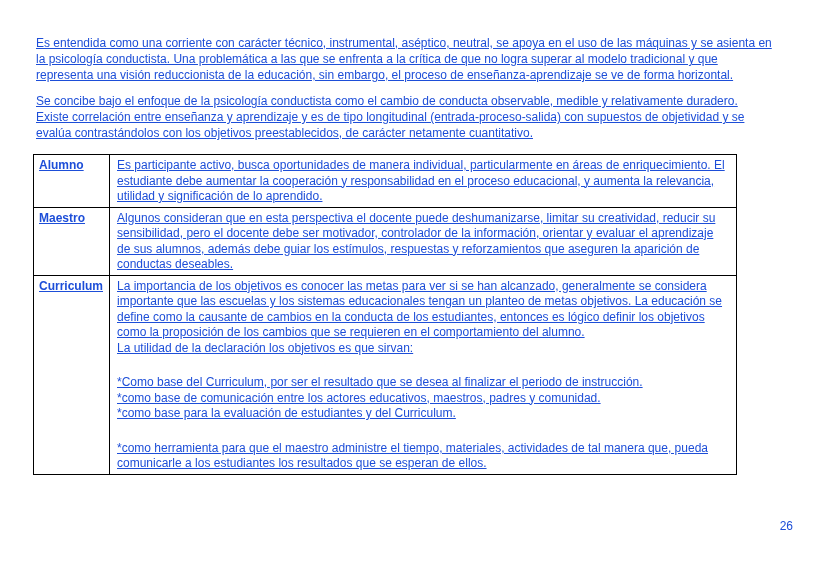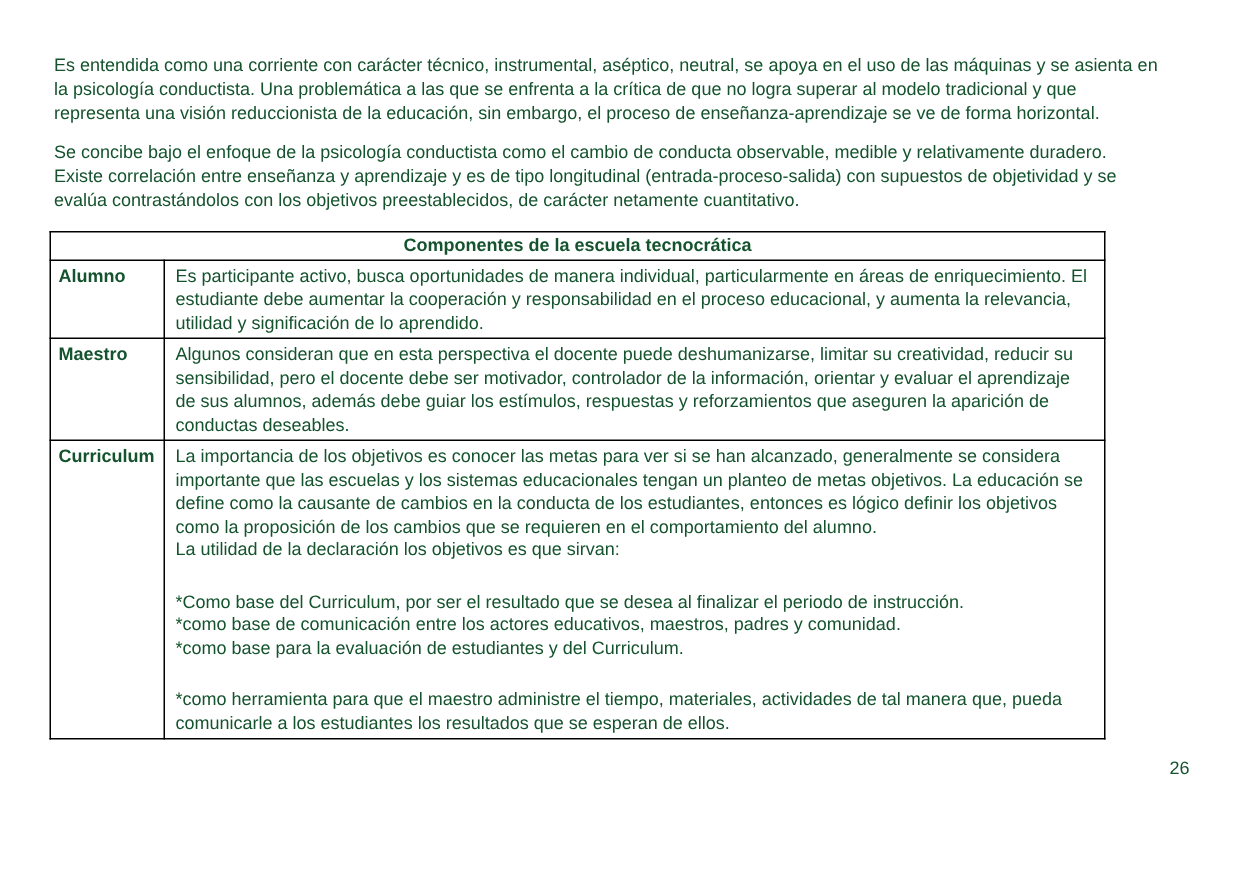--- a/index.html
+++ b/index.html
@@ -2,24 +2,25 @@
 <html><head>
 <meta charset="utf-8">
 <style>
   * { margin: 0; padding: 0; box-sizing: border-box; }
   html, body { background: #ffffff; }
   .page {
     width: 828px;
     height: 586px;
     position: relative;
     background: #ffffff;
-    color: #14532d;
+    color: #1d4ed8;
     font-family: "Liberation Sans", sans-serif;
     overflow: hidden;
     padding-top: 35px;
+    text-decoration: underline;
   }
   .intro {
     margin: 0 56px 10px 36px;
     font-size: 12px;
     line-height: 16px;
     text-align: left;
   }
   table.components {
     margin: 13px 0 0 33px;
     width: 704px;
@@ -47,43 +48,40 @@
     padding: 3px 8px 2px 7px;
   }
   td.content p {
     white-space: pre-line;
   }
   td.content p + p {
     margin-top: 19px;
   }
   .page-number {
     position: absolute;
-    top: 504px;
+    top: 518px;
     right: 35px;
     font-size: 12px;
     line-height: 16px;
   }
 </style>
 </head>
 <body>
 
 <div class="page">
 
   <p class="intro">Es entendida como una corriente con carácter técnico, instrumental, aséptico, neutral, se apoya en el uso de las máquinas y se asienta en la psicología conductista. Una problemática a las que se enfrenta a la crítica de que no logra superar al modelo tradicional y que representa una visión reduccionista de la educación, sin embargo, el proceso de enseñanza-aprendizaje se ve de forma horizontal.</p>
   <p class="intro">Se concibe bajo el enfoque de la psicología conductista como el cambio de conducta observable, medible y relativamente duradero. Existe correlación entre enseñanza y aprendizaje y es de tipo longitudinal (entrada-proceso-salida) con supuestos de objetividad y se evalúa contrastándolos con los objetivos preestablecidos, de carácter netamente cuantitativo.</p>
 
   <table class="components">
     <colgroup>
       <col class="c-label">
       <col class="c-content">
     </colgroup>
     <tbody>
-      <tr>
-        <th class="title" colspan="2">Componentes de la escuela tecnocrática</th>
-      </tr>
       <tr>
         <td class="label">Alumno</td>
         <td class="content">
           <p>Es participante activo, busca oportunidades de manera individual, particularmente en áreas de enriquecimiento. El estudiante debe aumentar la cooperación y responsabilidad en el proceso educacional, y aumenta la relevancia, utilidad y significación de lo aprendido.</p>
         </td>
       </tr>
       <tr>
         <td class="label">Maestro</td>
         <td class="content">
           <p>Algunos consideran que en esta perspectiva el docente puede deshumanizarse, limitar su creatividad, reducir su sensibilidad, pero el docente debe ser motivador, controlador de la información, orientar y evaluar el aprendizaje de sus alumnos, además debe guiar los estímulos, respuestas y reforzamientos que aseguren la aparición de conductas deseables.</p>

